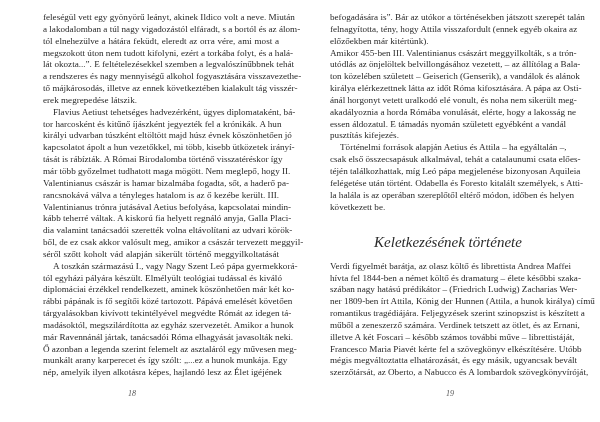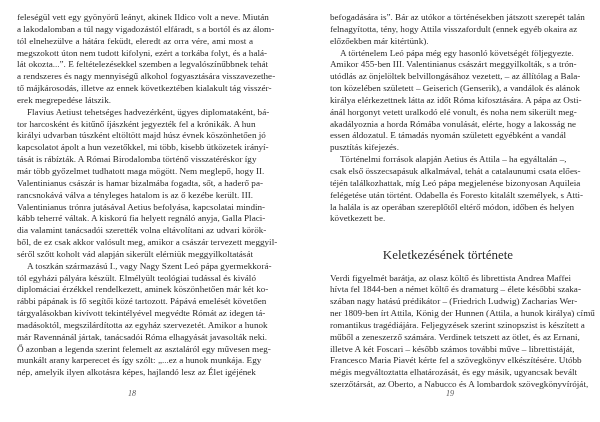--- a/index.html
+++ b/index.html
@@ -12,29 +12,29 @@
     }
     .spread { position: absolute; inset: 0; }
     .page { position: absolute; top: 0; width: 300px; height: 422px; }
     .page.left { left: 0; }
     .page.right { left: 300px; }
     .column {
       position: absolute; top: 12px;
       font-size: 9.15px; line-height: 11.85px;
       text-align: justify;
     }
-    .page.left .column { left: 17px; width: 236px; }
+    .page.left .column { left: 43px; width: 236px; }
     .page.right .column { left: 30px; width: 236px; }
     .line { display: block; white-space: nowrap; text-align: justify; text-align-last: justify; height: 11.85px; overflow: visible; }
     .line.last { text-align-last: left; }
     .line.indent { padding-left: 10px; }
     .line.gap { height: 11.85px; }
     .heading {
-      display: block; text-align: left; 
-      font-size: 13px; height: 11.85px; text-align-last: center;
+      display: block; text-align: left; font-style: italic;
+      font-size: 15px; height: 11.85px; text-align-last: center;
     }
     .page-number {
       position: absolute; top: 389px; font-size: 8px; color: #555;
       font-style: italic;
     }
     .page.left .page-number { left: 128px; }
     .page.right .page-number { left: 146px; }
   </style>
 </head>
 <body>
@@ -55,40 +55,39 @@
         <span class="line">királyi udvarban túszként eltöltött majd húsz évnek köszönhetően jó</span>
         <span class="line">kapcsolatot ápolt a hun vezetőkkel, mi több, kisebb ütközetek irányí-</span>
         <span class="line">tását is rábízták. A Római Birodalomba történő visszatéréskor így</span>
         <span class="line">már több győzelmet tudhatott maga mögött. Nem meglepő, hogy II.</span>
         <span class="line">Valentinianus császár is hamar bizalmába fogadta, sőt, a haderő pa-</span>
         <span class="line">rancsnokává válva a tényleges hatalom is az ő kezébe került. III.</span>
         <span class="line">Valentinianus trónra jutásával Aetius befolyása, kapcsolatai mindin-</span>
         <span class="line">kább teherré váltak. A kiskorú fia helyett regnáló anyja, Galla Placi-</span>
         <span class="line">dia valamint tanácsadói szerették volna eltávolítani az udvari körök-</span>
         <span class="line">ből, de ez csak akkor valósult meg, amikor a császár tervezett meggyil-</span>
-        <span class="line">séről szőtt koholt vád alapján sikerült elérniük meggyilkoltatását</span>
+        <span class="line">séről szőtt koholt vád alapján sikerült történő meggyilkoltatását</span>
         <span class="line indent">A toszkán származású I., vagy Nagy Szent Leó pápa gyermekkorá-</span>
         <span class="line">tól egyházi pályára készült. Elmélyült teológiai tudással és kiváló</span>
         <span class="line">diplomáciai érzékkel rendelkezett, aminek köszönhetően már két ko-</span>
         <span class="line">rábbi pápának is fő segítői közé tartozott. Pápává emelését követően</span>
         <span class="line">tárgyalásokban kivívott tekintélyével megvédte Rómát az idegen tá-</span>
         <span class="line">madásoktól, megszilárdította az egyház szervezetét. Amikor a hunok</span>
         <span class="line">már Ravennánál jártak, tanácsadói Róma elhagyását javasolták neki.</span>
         <span class="line">Ő azonban a legenda szerint felemelt az asztaláról egy művesen meg-</span>
         <span class="line">munkált arany karperecet és így szólt: „...ez a hunok munkája. Egy</span>
         <span class="line">nép, amelyik ilyen alkotásra képes, hajlandó lesz az Élet igéjének</span>
       </div>
     <div class="page-number">18</div>
   </div>
   <div class="page right">
     <div class="column" id="right-col">
         <span class="line">befogadására is”. Bár az utókor a történésekben játszott szerepét talán</span>
         <span class="line">felnagyította, tény, hogy Attila visszafordult (ennek egyéb okaira az</span>
         <span class="line last">előzőekben már kitértünk).</span>
-        <span class="line indent">A történelem Leó pápa még egy hasonló követségét följegyezte.</span>
         <span class="line">Amikor 455-ben III. Valentinianus császárt meggyilkolták, s a trón-</span>
         <span class="line">utódlás az önjelöltek belvillongásához vezetett, – az állítólag a Bala-</span>
         <span class="line">ton közelében született – Geiserich (Genserik), a vandálok és alánok</span>
         <span class="line">királya elérkezettnek látta az időt Róma kifosztására. A pápa az Osti-</span>
         <span class="line">ánál horgonyt vetett uralkodó elé vonult, és noha nem sikerült meg-</span>
         <span class="line">akadályoznia a horda Rómába vonulását, elérte, hogy a lakosság ne</span>
         <span class="line">essen áldozatul. E támadás nyomán született egyébként a vandál</span>
         <span class="line last">pusztítás kifejezés.</span>
         <span class="line indent">Történelmi források alapján Aetius és Attila – ha egyáltalán –,</span>
         <span class="line">csak első összecsapásuk alkalmával, tehát a catalaunumi csata előes-</span>

